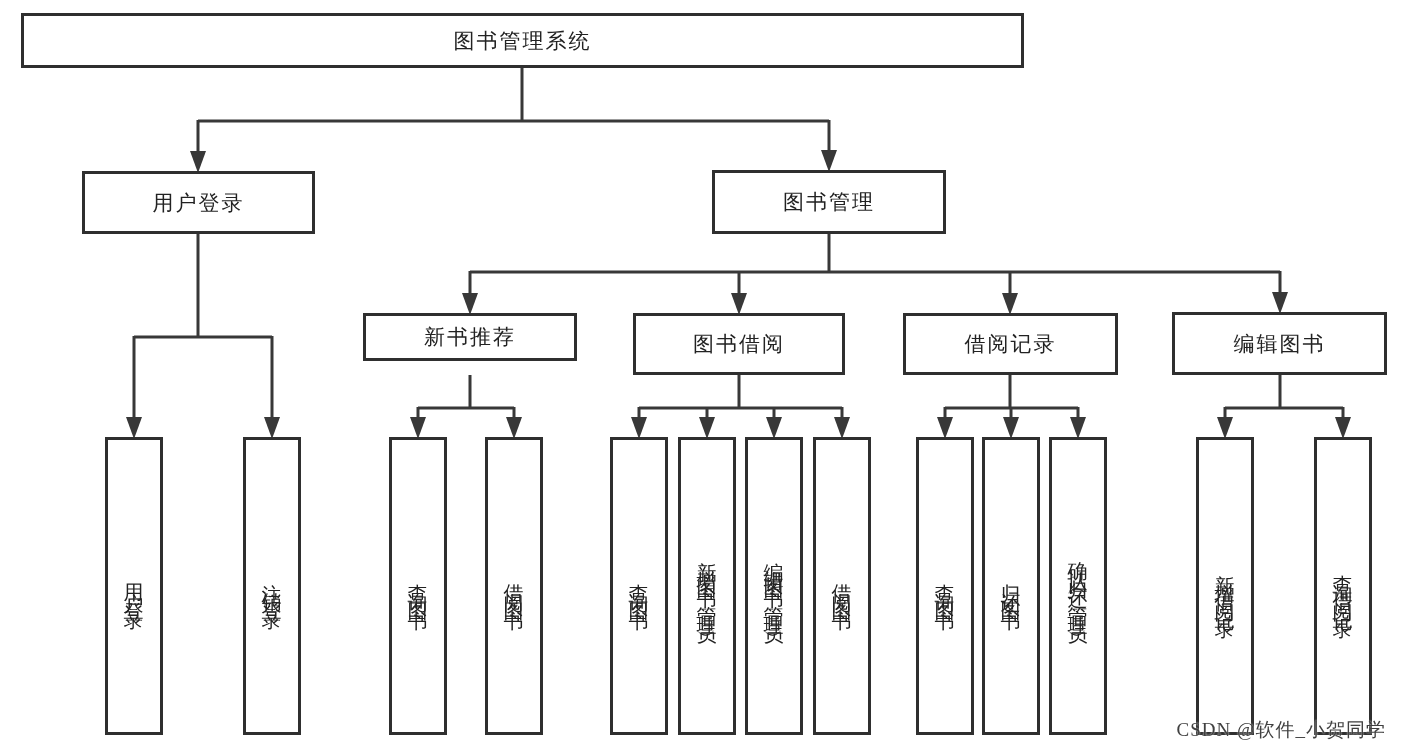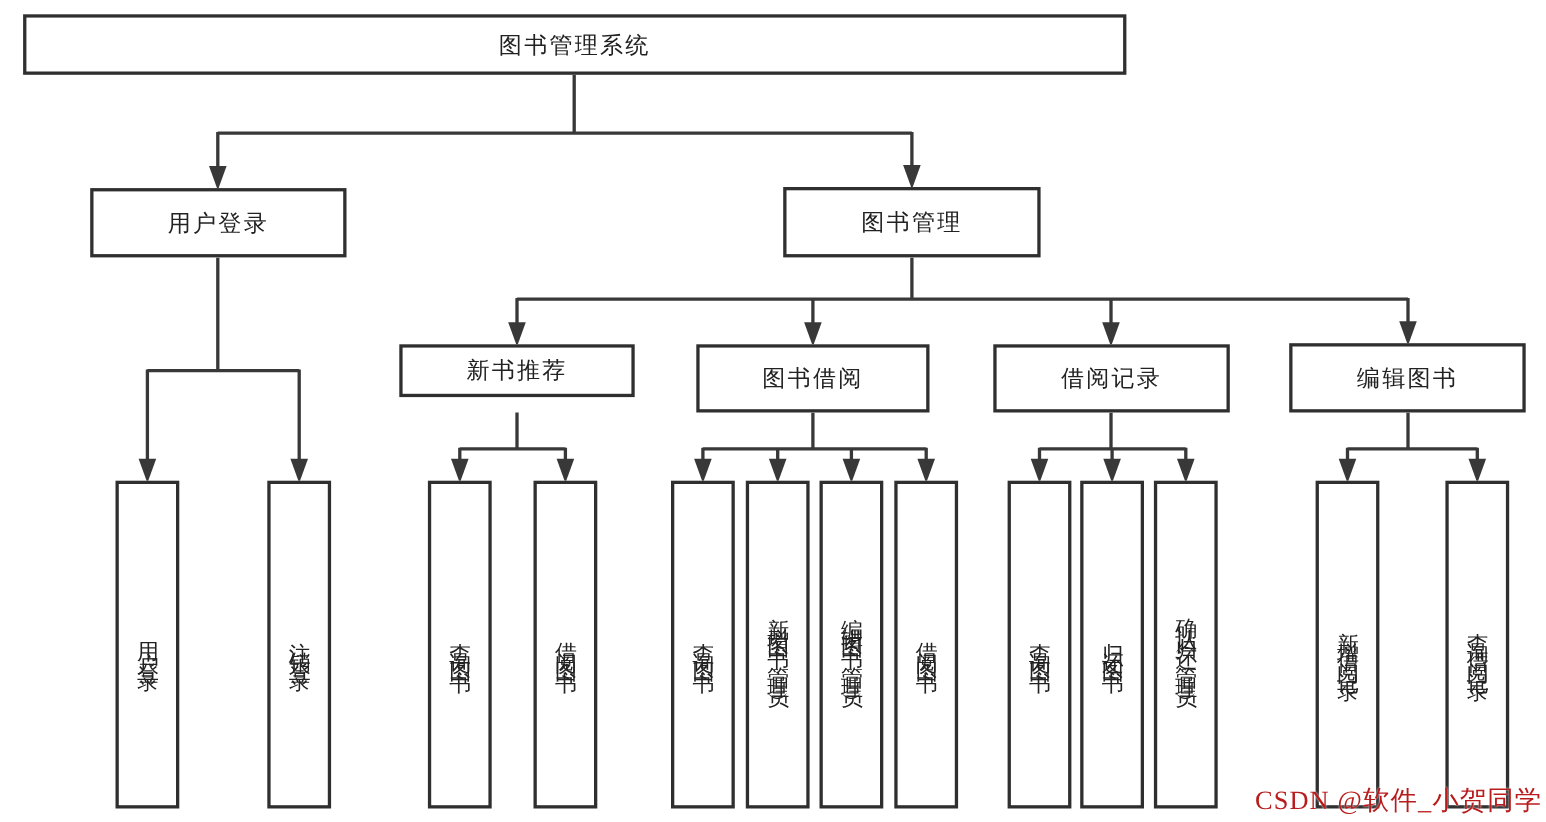--- a/index.html
+++ b/index.html
@@ -14,22 +14,22 @@
     color:#222222;z-index:2;
   }
   .h{font-size:21px;letter-spacing:2px;font-weight:400;}
   .root{font-size:21px;letter-spacing:2px;}
   .v{font-size:20px;}
   .v .vtext{
     writing-mode:vertical-rl;text-orientation:mixed;
     letter-spacing:9px;line-height:1;white-space:nowrap;
   }
   .watermark{
-    position:absolute;right:3px;bottom:4px;z-index:5;
-    font-size:24px;color:#b91c1c;letter-spacing:1px;
+    position:absolute;right:19px;bottom:4px;z-index:5;
+    font-size:19px;color:#404040;letter-spacing:1px;
     text-shadow:0 0 2px #ffffff;
   }
 </style>
 </head>
 <body>
 
 <div class="canvas">
 
   <svg class="connectors" width="1405" height="747" viewBox="0 0 1405 747">
     <g stroke="#383838" stroke-width="3" fill="none">

